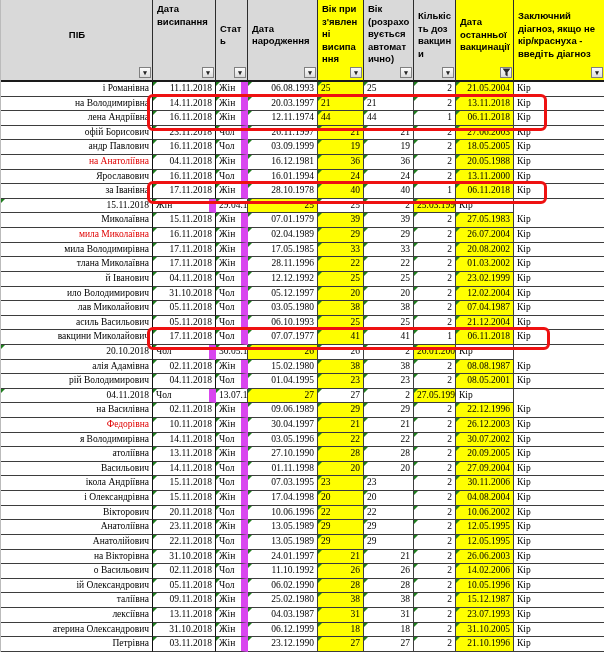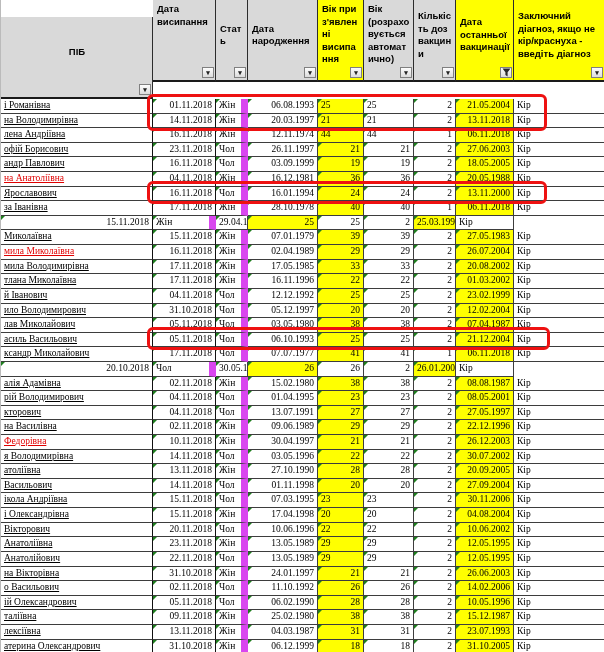--- a/index.html
+++ b/index.html
@@ -12,21 +12,21 @@
   
   .hd{
     position:relative;height:82px;box-sizing:border-box;
     border-right:1px solid #2c2c2c;border-bottom:2px solid #1a1a1a;
     font-family:"Liberation Sans",sans-serif;font-weight:700;font-size:9.5px;
     line-height:12.5px;color:#000;padding:3px 3px 13px 4px;
     word-break:break-word;overflow:hidden;
   }
   .hg{background:#d9d9d9;}
   .hy{background:#ffff00;}
-  .hcenter{display:flex;align-items:center;justify-content:center;text-align:center;padding-bottom:13px;margin-top:17px;}
+  .hcenter{display:flex;align-items:center;justify-content:center;text-align:center;padding-bottom:13px;}
   .hvcenter{display:flex;align-items:center;}
   .fbtn{
     position:absolute;right:1px;bottom:2px;width:12px;height:11px;
     background:linear-gradient(#fdfdfd,#dcdcdc);border:1px solid #808080;
     display:flex;align-items:center;justify-content:center;box-sizing:border-box;
     font-size:7px;line-height:7px;color:#222;cursor:pointer;
   }
   
   .data-row{height:14.615px;}
   .cell{
@@ -34,21 +34,21 @@
     border-right:1px solid #3d3d3d;border-bottom:1px solid #3d3d3d;
     font-size:9.5px;line-height:13.5px;white-space:nowrap;overflow:hidden;
     padding:0 3px;color:#000;background:#fff;
   }
   .c-name{border-right:1px solid #101010;}
   .c-rash{border-right:1px solid #101010;}
   .c-sex{border-right:7px solid #d946ef;}
   .ylw{background:#ffff00;}
   .al{text-align:left;}
   .ar{text-align:right;}
-  .ac{text-align:left;text-decoration:underline;}
+  .ac{text-align:right;}
   .red-name{color:#e00000;}
   .tri{
     position:absolute;top:0;left:0;width:0;height:0;
     border-top:4px solid #1e7e1e;border-right:4px solid transparent;
   }
   .redbox{
     position:absolute;left:146px;border:3px solid #ee1111;border-radius:6px;
     z-index:6;pointer-events:none;background:transparent;
   }
   .funnel-svg{display:block;}
@@ -111,21 +111,21 @@
     <div class="hd hy hvcenter">
       <span>Заключний діагноз, якщо не кір/краснуха - введіть діагноз</span>
       <span class="fbtn">
           <span>▾</span>
         </span>
     </div>
   </div>
   <div id="rows">
       <div class="grid-row data-row">
         <div class="cell c-name ac"><span>і Романівна</span></div>
-        <div class="cell c-rash ar"><span class="tri"></span><span>01.11.2018</span></div>
+        <div class="cell c-rash ar"><span class="tri"></span><span>11.11.2018</span></div>
         <div class="cell c-sex al"><span class="tri"></span><span>Жін</span></div>
         <div class="cell c-dob ar"><span class="tri"></span><span>06.08.1993</span></div>
         <div class="cell c-age1 ylw al"><span class="tri"></span><span>25</span></div>
         <div class="cell c-age2 al"><span class="tri"></span><span>25</span></div>
         <div class="cell c-doses ar"><span class="tri"></span><span>2</span></div>
         <div class="cell c-vacc ylw ar"><span class="tri"></span><span>21.05.2004</span></div>
         <div class="cell c-diag al"><span>Кір</span></div>
       </div>
       <div class="grid-row data-row">
         <div class="cell c-name ac"><span>на Володимирівна</span></div>
@@ -244,21 +244,21 @@
         <div class="cell c-age1 ylw ar"><span class="tri"></span><span>33</span></div>
         <div class="cell c-age2 ar"><span class="tri"></span><span>33</span></div>
         <div class="cell c-doses ar"><span class="tri"></span><span>2</span></div>
         <div class="cell c-vacc ylw ar"><span class="tri"></span><span>20.08.2002</span></div>
         <div class="cell c-diag al"><span>Кір</span></div>
       </div>
       <div class="grid-row data-row">
         <div class="cell c-name ac"><span>тлана Миколаївна</span></div>
         <div class="cell c-rash ar"><span class="tri"></span><span>17.11.2018</span></div>
         <div class="cell c-sex al"><span class="tri"></span><span>Жін</span></div>
-        <div class="cell c-dob ar"><span class="tri"></span><span>16.11.1996</span></div>
+        <div class="cell c-dob ar"><span class="tri"></span><span>28.11.1996</span></div>
         <div class="cell c-age1 ylw ar"><span class="tri"></span><span>22</span></div>
         <div class="cell c-age2 ar"><span class="tri"></span><span>22</span></div>
         <div class="cell c-doses ar"><span class="tri"></span><span>2</span></div>
         <div class="cell c-vacc ylw ar"><span class="tri"></span><span>01.03.2002</span></div>
         <div class="cell c-diag al"><span>Кір</span></div>
       </div>
       <div class="grid-row data-row">
         <div class="cell c-name ac"><span>й Іванович</span></div>
         <div class="cell c-rash ar"><span class="tri"></span><span>04.11.2018</span></div>
         <div class="cell c-sex al"><span class="tri"></span><span>Чол</span></div>
@@ -296,21 +296,21 @@
         <div class="cell c-rash ar"><span class="tri"></span><span>05.11.2018</span></div>
         <div class="cell c-sex al"><span class="tri"></span><span>Чол</span></div>
         <div class="cell c-dob ar"><span class="tri"></span><span>06.10.1993</span></div>
         <div class="cell c-age1 ylw ar"><span class="tri"></span><span>25</span></div>
         <div class="cell c-age2 ar"><span class="tri"></span><span>25</span></div>
         <div class="cell c-doses ar"><span class="tri"></span><span>2</span></div>
         <div class="cell c-vacc ylw ar"><span class="tri"></span><span>21.12.2004</span></div>
         <div class="cell c-diag al"><span>Кір</span></div>
       </div>
       <div class="grid-row data-row">
-        <div class="cell c-name ac"><span>ксандр Миколайович</span></div>
+        <div class="cell c-name ac"><span>вакцини Миколайович</span></div>
         <div class="cell c-rash ar"><span class="tri"></span><span>17.11.2018</span></div>
         <div class="cell c-sex al"><span class="tri"></span><span>Чол</span></div>
         <div class="cell c-dob ar"><span class="tri"></span><span>07.07.1977</span></div>
         <div class="cell c-age1 ylw ar"><span class="tri"></span><span>41</span></div>
         <div class="cell c-age2 ar"><span class="tri"></span><span>41</span></div>
         <div class="cell c-doses ar"><span class="tri"></span><span>1</span></div>
         <div class="cell c-vacc ylw ar"><span class="tri"></span><span>06.11.2018</span></div>
         <div class="cell c-diag al"><span>Кір</span></div>
       </div>
       <div class="grid-row data-row">
@@ -339,21 +339,20 @@
         <div class="cell c-rash ar"><span class="tri"></span><span>04.11.2018</span></div>
         <div class="cell c-sex al"><span class="tri"></span><span>Чол</span></div>
         <div class="cell c-dob ar"><span class="tri"></span><span>01.04.1995</span></div>
         <div class="cell c-age1 ylw ar"><span class="tri"></span><span>23</span></div>
         <div class="cell c-age2 ar"><span class="tri"></span><span>23</span></div>
         <div class="cell c-doses ar"><span class="tri"></span><span>2</span></div>
         <div class="cell c-vacc ylw ar"><span class="tri"></span><span>08.05.2001</span></div>
         <div class="cell c-diag al"><span>Кір</span></div>
       </div>
       <div class="grid-row data-row">
-        <div class="cell c-name ac"><span>кторович</span></div>
         <div class="cell c-rash ar"><span class="tri"></span><span>04.11.2018</span></div>
         <div class="cell c-sex al"><span class="tri"></span><span>Чол</span></div>
         <div class="cell c-dob ar"><span class="tri"></span><span>13.07.1991</span></div>
         <div class="cell c-age1 ylw ar"><span class="tri"></span><span>27</span></div>
         <div class="cell c-age2 ar"><span class="tri"></span><span>27</span></div>
         <div class="cell c-doses ar"><span class="tri"></span><span>2</span></div>
         <div class="cell c-vacc ylw ar"><span class="tri"></span><span>27.05.1997</span></div>
         <div class="cell c-diag al"><span>Кір</span></div>
       </div>
       <div class="grid-row data-row">
@@ -526,20 +525,21 @@
         <div class="cell c-rash ar"><span class="tri"></span><span>31.10.2018</span></div>
         <div class="cell c-sex al"><span class="tri"></span><span>Жін</span></div>
         <div class="cell c-dob ar"><span class="tri"></span><span>06.12.1999</span></div>
         <div class="cell c-age1 ylw ar"><span class="tri"></span><span>18</span></div>
         <div class="cell c-age2 ar"><span class="tri"></span><span>18</span></div>
         <div class="cell c-doses ar"><span class="tri"></span><span>2</span></div>
         <div class="cell c-vacc ylw ar"><span class="tri"></span><span>31.10.2005</span></div>
         <div class="cell c-diag al"><span>Кір</span></div>
       </div>
       <div class="grid-row data-row">
+        <div class="cell c-name ac"><span>Петрівна</span></div>
         <div class="cell c-rash ar"><span class="tri"></span><span>03.11.2018</span></div>
         <div class="cell c-sex al"><span class="tri"></span><span>Жін</span></div>
         <div class="cell c-dob ar"><span class="tri"></span><span>23.12.1990</span></div>
         <div class="cell c-age1 ylw ar"><span class="tri"></span><span>27</span></div>
         <div class="cell c-age2 ar"><span class="tri"></span><span>27</span></div>
         <div class="cell c-doses ar"><span class="tri"></span><span>2</span></div>
         <div class="cell c-vacc ylw ar"><span class="tri"></span><span>21.10.1996</span></div>
         <div class="cell c-diag al"><span>Кір</span></div>
       </div>
     </div>

